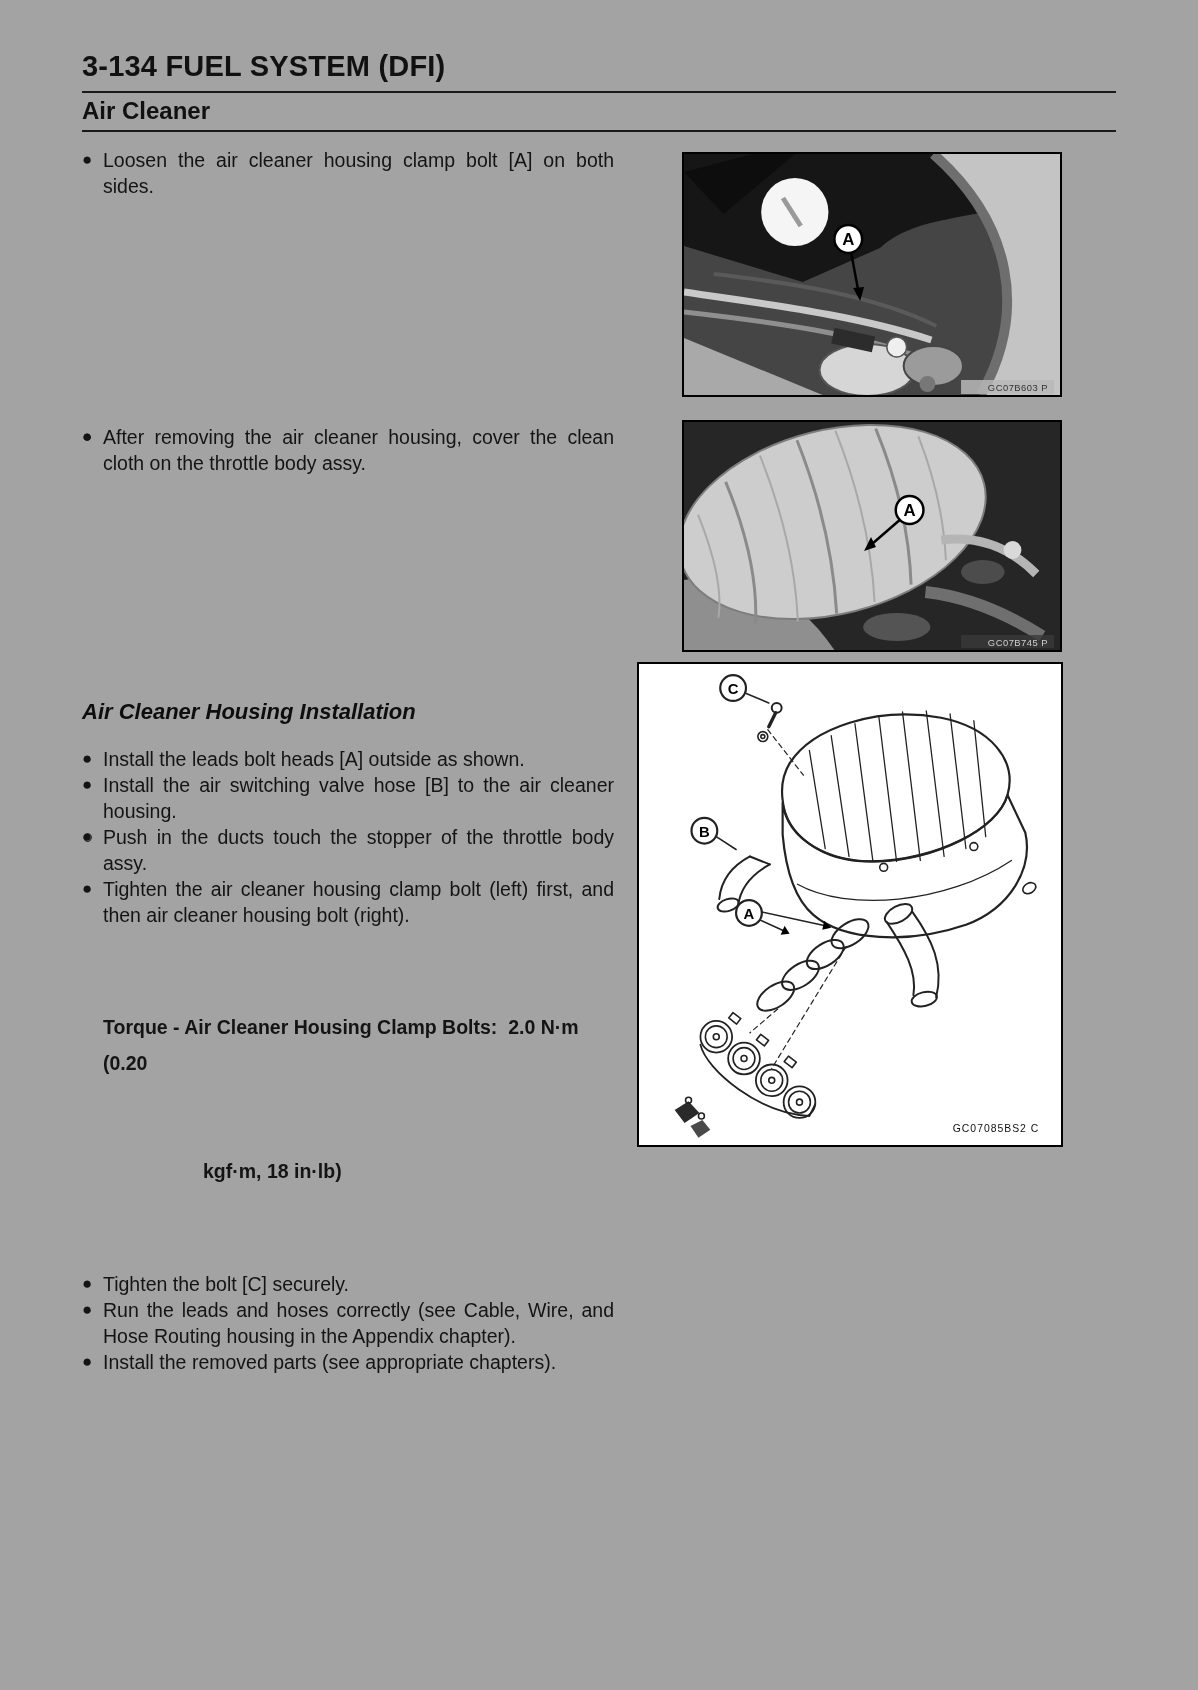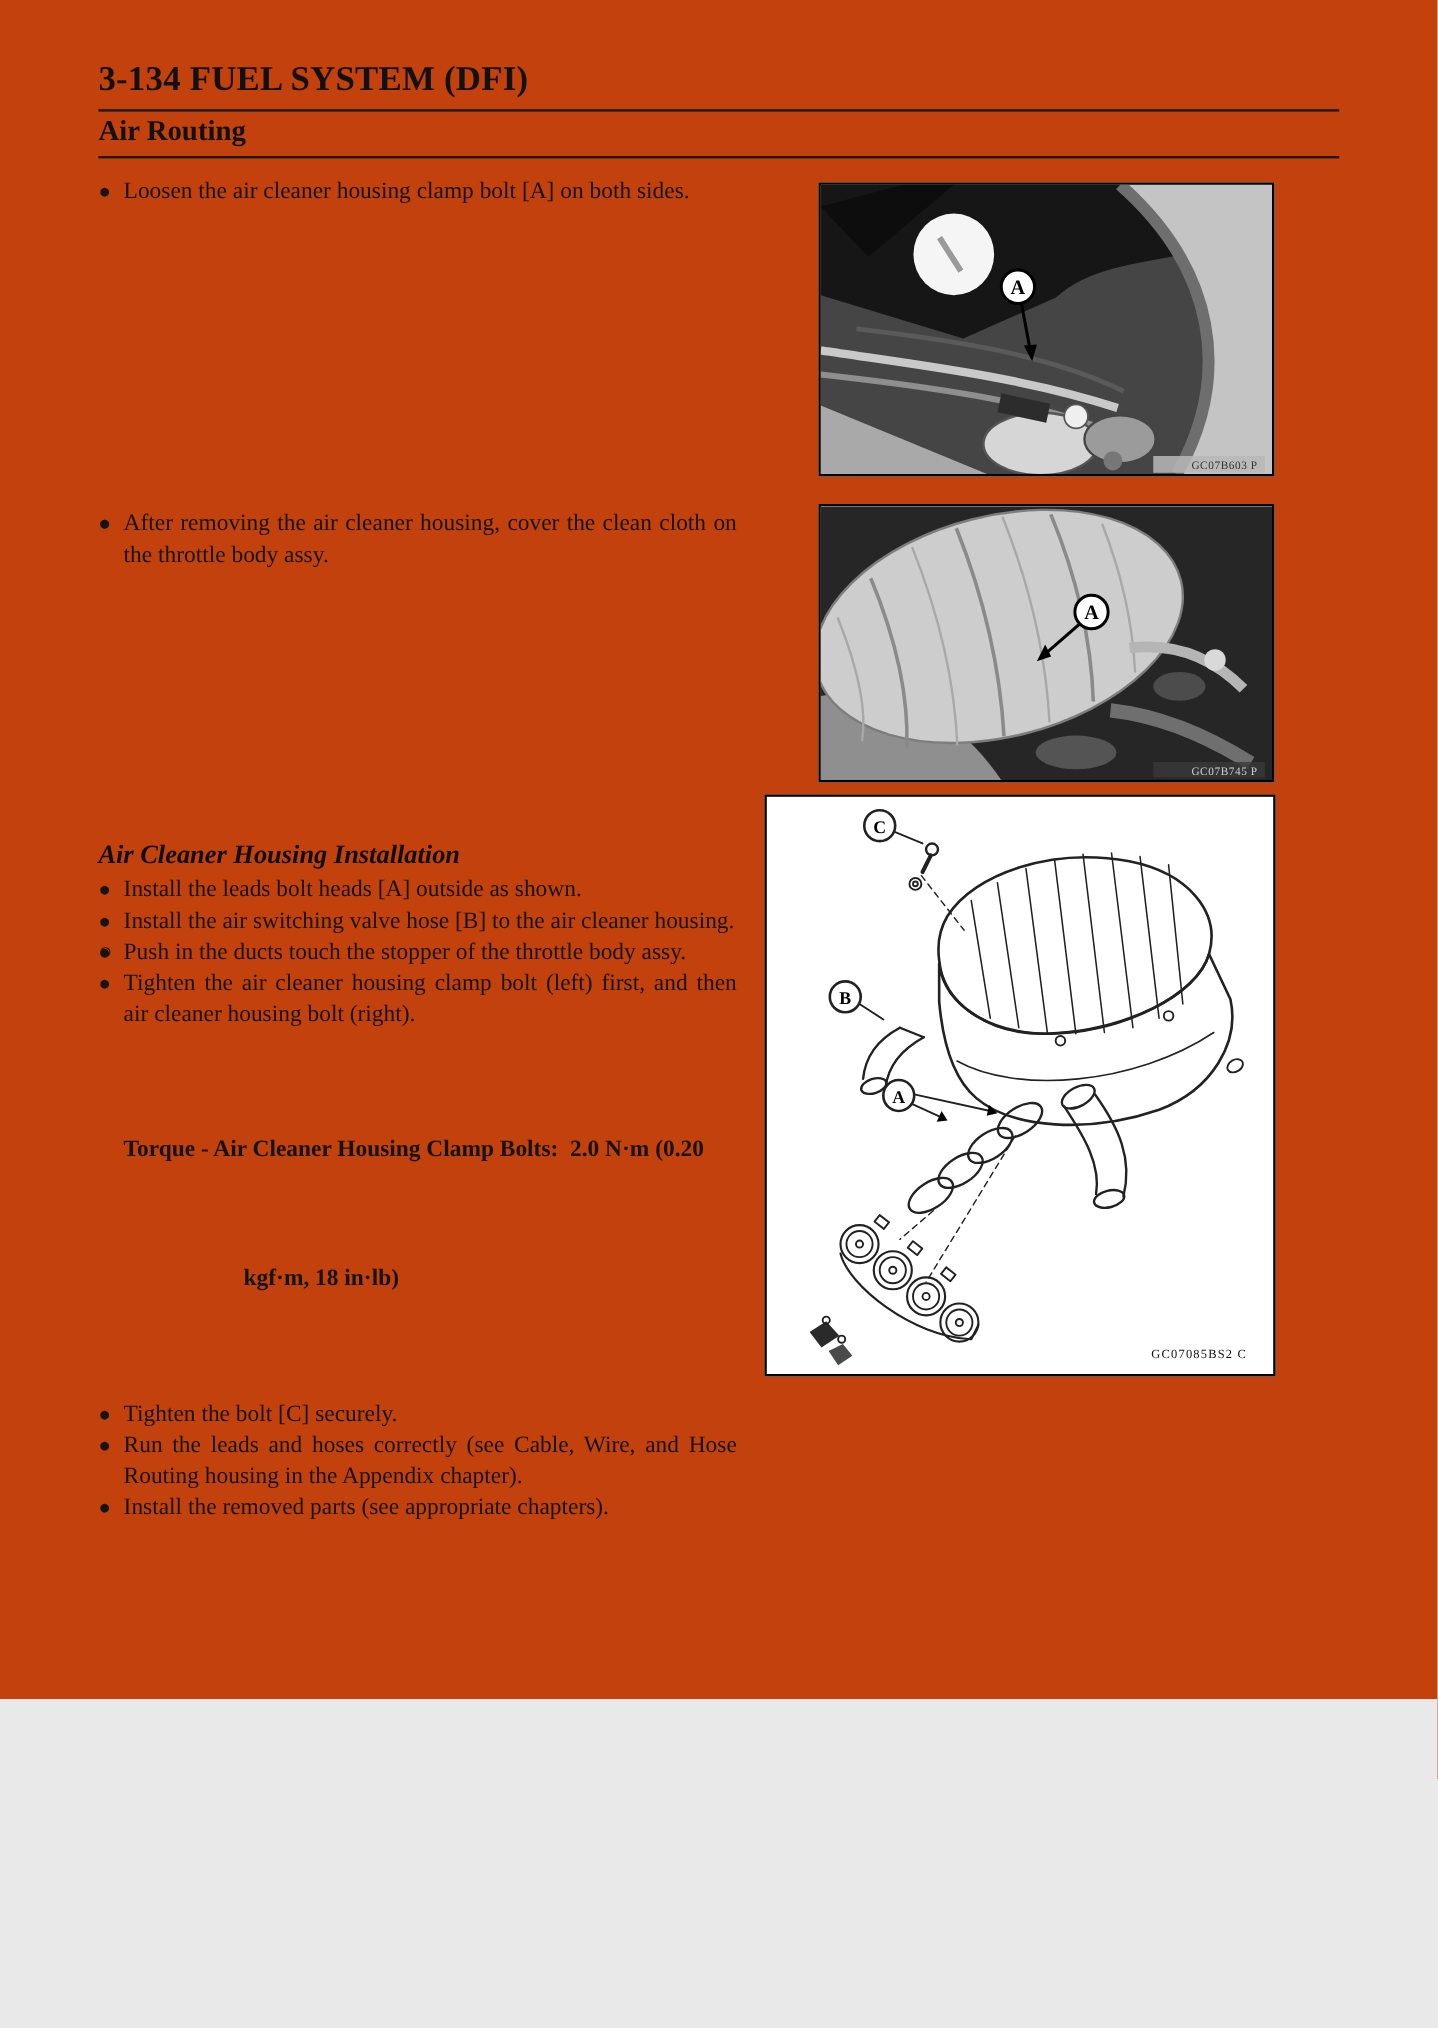--- a/index.html
+++ b/index.html
@@ -1,55 +1,55 @@
 <!DOCTYPE html>
 <html><head>
 <meta charset="utf-8">
 <style>
   html,body{margin:0;padding:0;background:#e9e9e9;}
   .page{
-    position:relative;width:1198px;height:1416px;background:#c2410c;
-    font-family:Liberation Serif, serif;color:#111;overflow:hidden;
+    position:relative;width:1198px;height:1690px;background:#a3a3a3;
+    font-family:Liberation Sans, sans-serif;color:#111;overflow:hidden;
     margin:0 auto;
   }
   .h1{position:absolute;left:82px;top:50px;font-size:29px;font-weight:bold;letter-spacing:0.2px;}
   .h2{position:absolute;left:82px;top:97px;font-size:24px;font-weight:bold;}
   .rule{position:absolute;left:82px;width:1034px;height:2px;background:#1a1a1a;}
   .r1{top:91px;}
   .r2{top:130px;}
 
   .col{position:absolute;left:82px;width:532px;}
   .g1{top:147px;}
   .g2{top:424px;}
   .g3{top:697px;}
 
   .bullet{position:relative;padding-left:21px;font-size:19.5px;line-height:26px;text-align:justify;color:#141414;}
   .bullet .marker{position:absolute;left:0;top:0;font-size:17px;line-height:26px;}
   .bullet .marker.open{font-size:19px;}
 
-  .ins-heading{font-size:22px;font-weight:bold;font-style:italic;line-height:29px;margin-bottom:3px;color:#0e0e0e;}
+  .ins-heading{font-size:22px;font-weight:bold;font-style:italic;line-height:29px;margin-bottom:20px;color:#0e0e0e;}
 
   .torque{font-weight:bold;font-size:19.5px;line-height:36px;margin:9px 0 10px 0;white-space:pre-wrap;color:#141414;}
   .torque .t1{padding-left:21px;}
   .torque .t2{padding-left:121px;}
 
   .fig{position:absolute;border:2px solid #000;box-sizing:border-box;background:#fff;}
   .fig svg{display:block;width:100%;height:100%;}
   #fig1{left:682px;top:152px;width:380px;height:245px;}
   #fig2{left:682px;top:420px;width:380px;height:232px;}
   #fig3{left:637px;top:662px;width:426px;height:485px;}
 </style>
 </head>
 <body>
 
 <div class="page">
 
   <div class="h1">3-134 FUEL SYSTEM (DFI)</div>
   <div class="rule r1"></div>
-  <div class="h2">Air Routing</div>
+  <div class="h2">Air Cleaner</div>
   <div class="rule r2"></div>
 
   <div class="col g1">
     <div class="bullet">
       <span class="marker">●</span>
       <span>Loosen the air cleaner housing clamp bolt [A] on both sides.</span>
     </div>
   </div>
 
   <div class="col g2">

